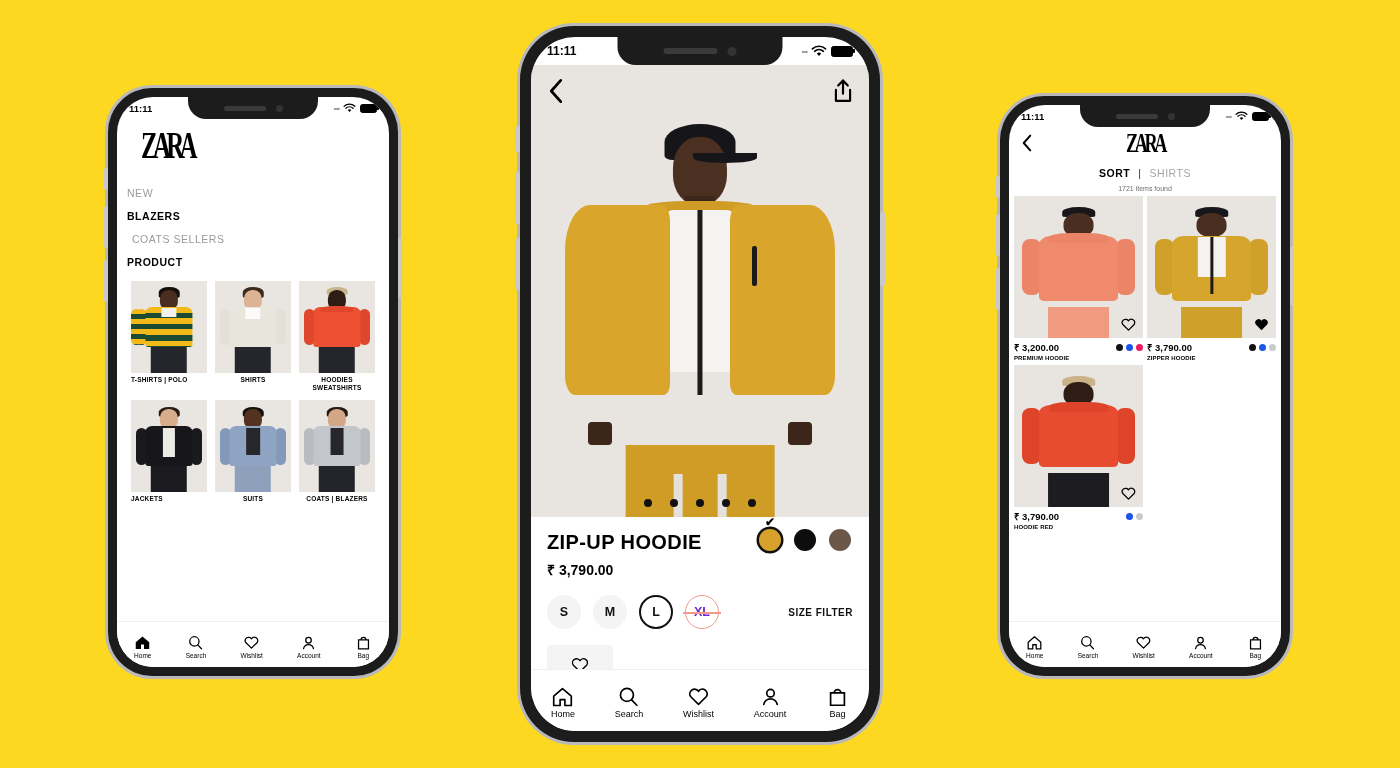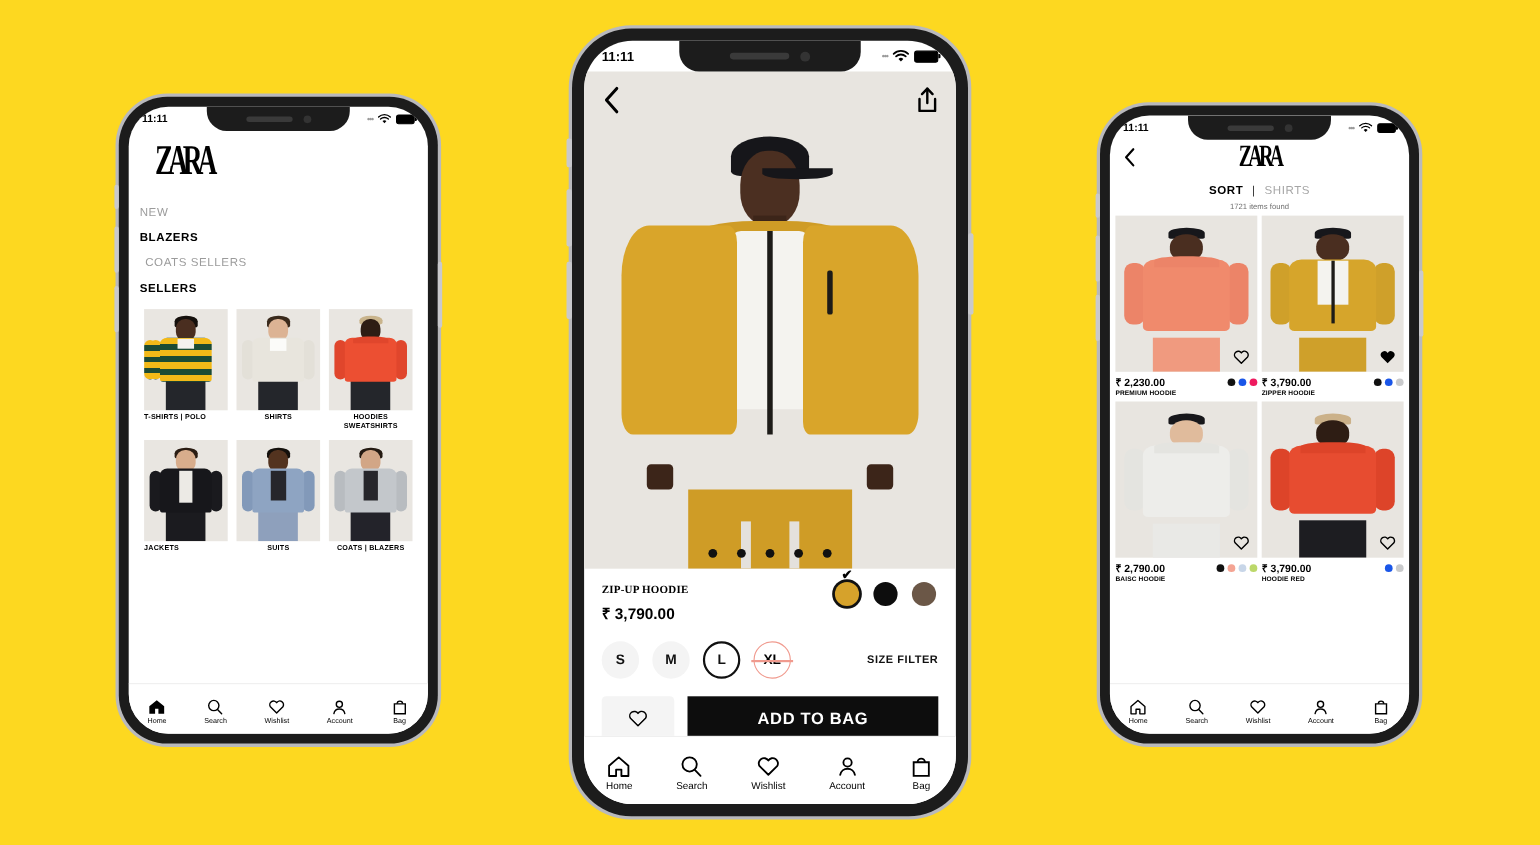--- a/index.html
+++ b/index.html
@@ -214,21 +214,21 @@
   .hf-pants::before, .hf-pants::after {
     content:''; position:absolute; bottom:0; width:6%; height:60%;
     background:#e4e1dc; }
   .hf-pants::before { left:32%; } .hf-pants::after { right:32%; }
   .hf-hands-l, .hf-hands-r {
     position:absolute; bottom:16%; width:7%; height:5%;
     background:#3c2519; border-radius:4px; }
   .hf-hands-l { left:17%; } .hf-hands-r { right:17%; }
 
   .c-info { padding: 14px 16px 0 16px; position: relative; }
-  .c-title { font-size: 10px; font-weight: bold; letter-spacing: 0.02em; font-family: Liberation Serif, serif; }
+  .c-title { font-size: 20px; font-weight: bold; letter-spacing: 0.02em; }
   .c-price { font-size: 14px; font-weight: bold; margin-top: 6px; }
   .c-swatches {
     position: absolute; right: 18px; top: 12px;
     display: flex; align-items: center; gap: 13px;
   }
   .sw { width: 22px; height: 22px; border-radius: 50%; position: relative; }
   .sw.sel { box-shadow: 0 0 0 2.5px #111; }
   .sw .tick {
     position: absolute; top: -14px; left: 50%; transform: translateX(-50%);
     font-size: 12px; color: #000; font-weight: bold;
@@ -238,21 +238,21 @@
     display: flex; align-items: center; gap: 12px;
     padding: 16px 16px 0 16px;
   }
   .size {
     width: 34px; height: 34px; border-radius: 50%;
     display: flex; align-items: center; justify-content: center;
     font-size: 12.5px; font-weight: bold; color: #111; background: #f4f4f4;
   }
   .size.active { background: #fff; border: 2px solid #111; }
   .size.disabled {
-    background: #fff; border: 1.5px solid #f09a8e; color: #000000;
+    background: #fff; border: 1.5px solid #f09a8e; color: #6d28d9;
     position: relative;
   }
   .size.disabled::after {
     content:''; position:absolute; left:-3px; right:-3px; top:50%;
     height:1.5px; background:#f09a8e;
   }
   .size-guide {
     margin-left: auto; font-size: 10px; font-weight: bold;
     letter-spacing: 0.05em; color: #111;
   }
@@ -347,21 +347,21 @@
     <div class="l-body">
       <div class="l-logo-wrap">
         <span class="zara-logo l-logo">ZARA</span>
       </div>
 
 
       <div class="l-menu">
         <div class="m-muted">NEW</div>
         <div class="m-bold">BLAZERS</div>
         <div class="m-muted m-indent">COATS SELLERS</div>
-        <div class="m-bold">SELLERS</div>
+        <div class="m-bold">PRODUCT</div>
       </div>
 
       <div class="cat-grid">
 
         <div class="cat-cell">
           <div class="cat-img">
             <div class="fig">
               <div class="hair" style="background:#15100c"></div>
               <div class="head" style="background:#4a2e20"></div>
               <div class="legs"></div>
@@ -571,21 +571,20 @@
       <span class="size disabled">XL</span>
       <span class="size-guide">SIZE FILTER</span>
     </div>
 
     <div class="c-actions">
       <div class="wish-btn">
         <svg width="20" height="18" viewBox="0 0 22 20">
             <path d="M11 17.5 3.4 10A4.3 4.3 0 0 1 11 5.1 4.3 4.3 0 0 1 18.6 10L11 17.5Z" stroke="#000" stroke-width="1.5" fill="none" stroke-linejoin="round"></path>
           </svg>
       </div>
-      <div class="bag-btn">ADD TO BAG</div>
     </div>
 
     <div class="tabbar">
       <div class="tab">
         <svg width="23" height="21" viewBox="0 0 22 20">
             <path d="M11 2.4 2.6 9.6v9h6.1v-5.6h4.6v5.6h6.1v-9L11 2.4Z" stroke="#000" stroke-width="1.6" fill="none" stroke-linejoin="round"></path>
           </svg>
         <span>Home</span>
       </div>
       <div class="tab">
@@ -670,21 +669,21 @@
             <div class="arm-l" style="top:30%;background:#ec8468"></div>
             <div class="arm-r" style="top:30%;background:#ec8468"></div>
             <div class="torso" style="top:28%;height:46%;background:#F08A6C"></div>
             <div class="hf-hood" style="top:26%;height:7%;width:46%;background:#ec8468"></div>
           </div>
           <svg class="p-heart" width="17" height="15" viewBox="0 0 22 20">
               <path d="M11 17.5 3.4 10A4.3 4.3 0 0 1 11 5.1 4.3 4.3 0 0 1 18.6 10L11 17.5Z" stroke="#000" stroke-width="1.7" fill="none" stroke-linejoin="round"></path>
             </svg>
         </div>
         <div class="p-meta">
-          <span class="p-price">₹ 2,230.00</span>
+          <span class="p-price">₹ 3,200.00</span>
           <span class="p-dots">
             <i style="background:#111111"></i>
             <i style="background:#1A56E8"></i>
             <i style="background:#EE1A5F"></i>
           </span>
         </div>
         <div class="p-name">PREMIUM HOODIE</div>
       </div>
 
       <div class="p-card">
@@ -707,46 +706,20 @@
           <span class="p-price">₹ 3,790.00</span>
           <span class="p-dots">
             <i style="background:#111111"></i>
             <i style="background:#1A56E8"></i>
             <i style="background:#C9CACC"></i>
           </span>
         </div>
         <div class="p-name">ZIPPER HOODIE</div>
       </div>
 
-      <div class="p-card">
-        <div class="p-img">
-          <div class="fig">
-            <div class="hf-cap" style="top:8%;height:7%;width:26%;background:#17171b"></div>
-            <div class="head" style="top:12%;height:17%;background:#e0bb9c"></div>
-            <div class="legs" style="background:#e9e9e6;height:22%"></div>
-            <div class="arm-l" style="top:30%;background:#e4e4e0"></div>
-            <div class="arm-r" style="top:30%;background:#e4e4e0"></div>
-            <div class="torso" style="top:28%;height:46%;background:#EDEDEA"></div>
-            <div class="hf-hood" style="top:26%;height:7%;width:46%;background:#e4e4e0"></div>
-          </div>
-          <svg class="p-heart" width="17" height="15" viewBox="0 0 22 20">
-              <path d="M11 17.5 3.4 10A4.3 4.3 0 0 1 11 5.1 4.3 4.3 0 0 1 18.6 10L11 17.5Z" stroke="#000" stroke-width="1.7" fill="none" stroke-linejoin="round"></path>
-            </svg>
-        </div>
-        <div class="p-meta">
-          <span class="p-price">₹ 2,790.00</span>
-          <span class="p-dots">
-            <i style="background:#111111"></i>
-            <i style="background:#F4A493"></i>
-            <i style="background:#C8D6E8"></i>
-            <i style="background:#BCD86A"></i>
-          </span>
-        </div>
-        <div class="p-name">BAISC HOODIE</div>
-      </div>
 
       <div class="p-card">
         <div class="p-img">
           <div class="fig">
             <div class="hf-cap" style="top:8%;height:7%;width:26%;background:#cbb189"></div>
             <div class="head" style="top:12%;height:17%;background:#2e1d14"></div>
             <div class="legs" style="background:#1d1d21;height:24%"></div>
             <div class="arm-l" style="top:30%;background:#dd4429"></div>
             <div class="arm-r" style="top:30%;background:#dd4429"></div>
             <div class="torso" style="top:28%;height:44%;background:#E74C30"></div>

